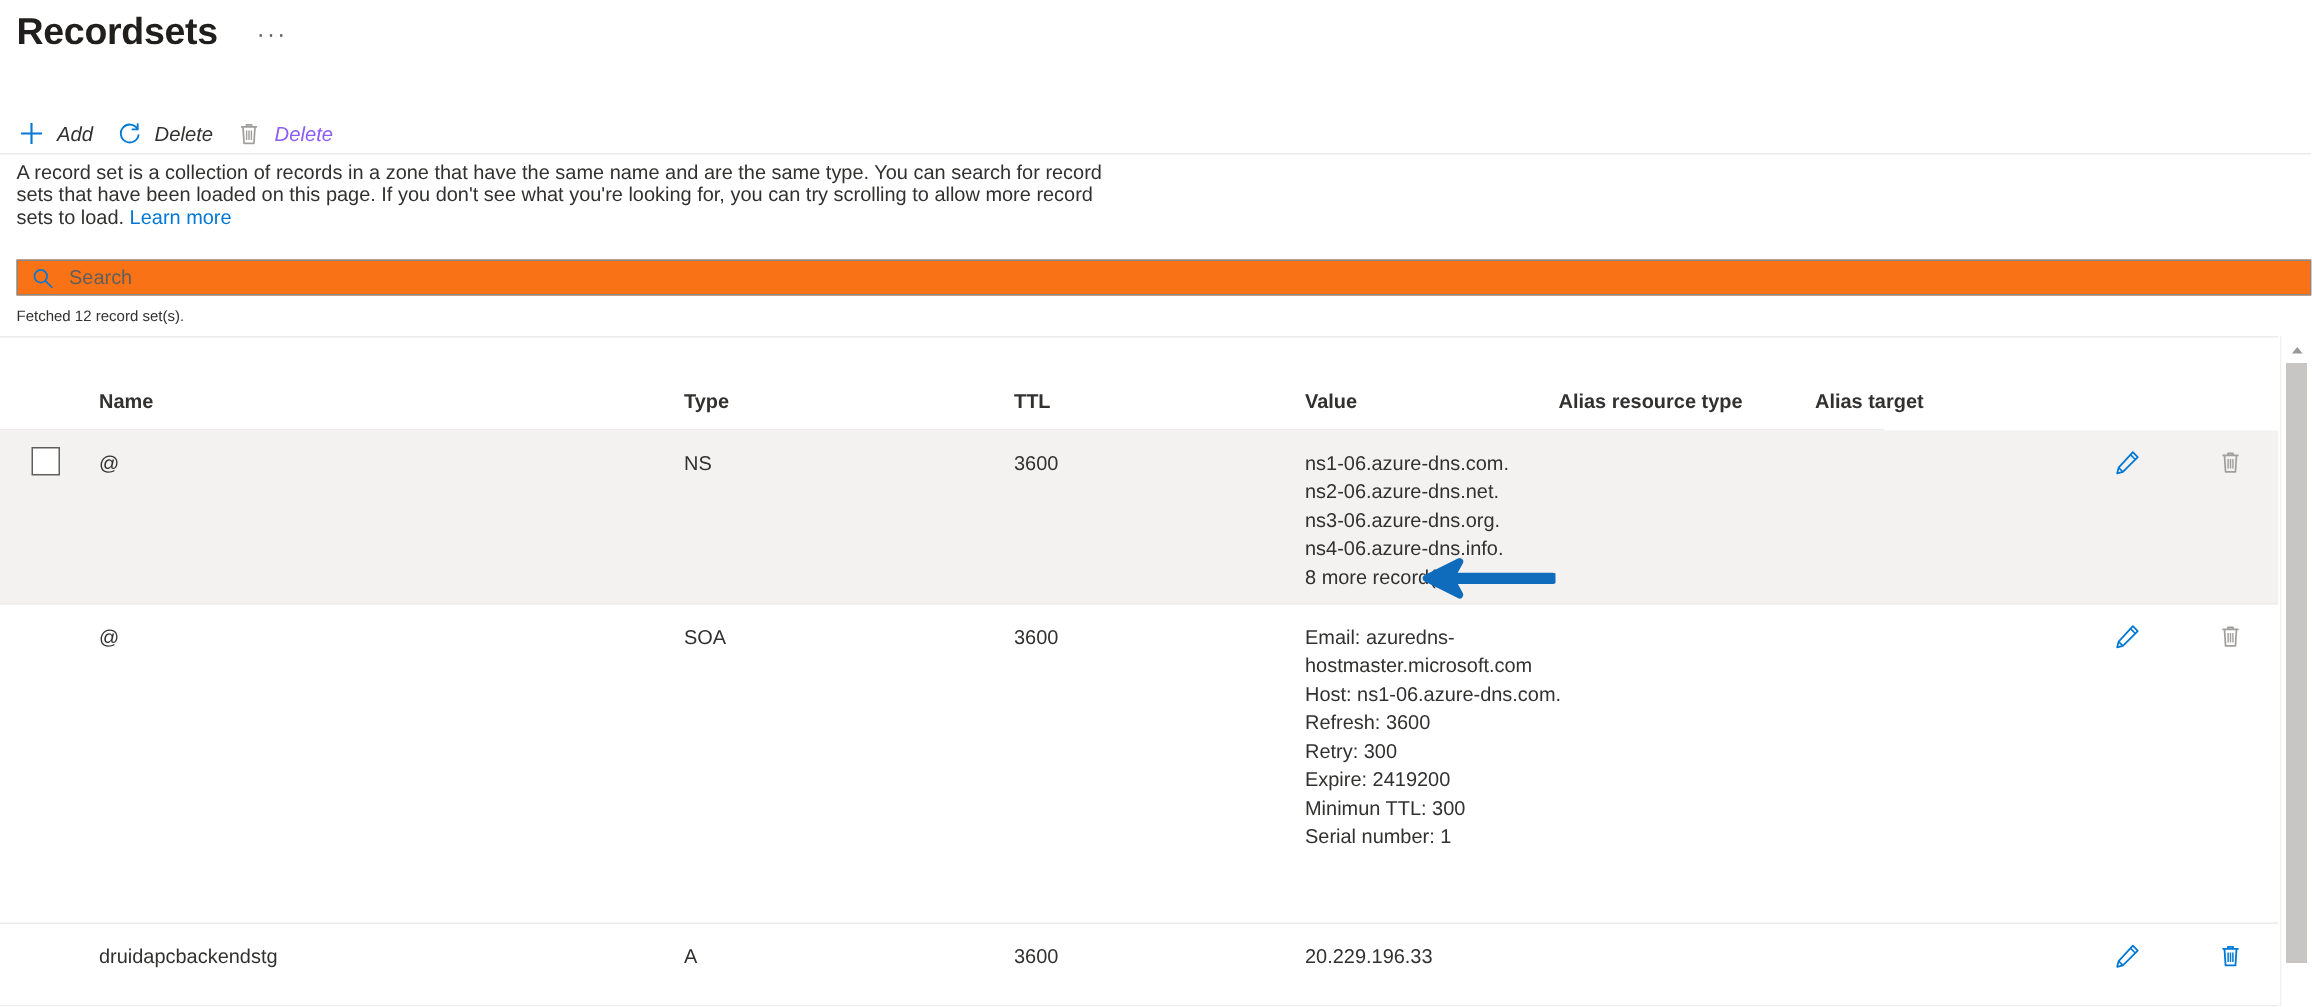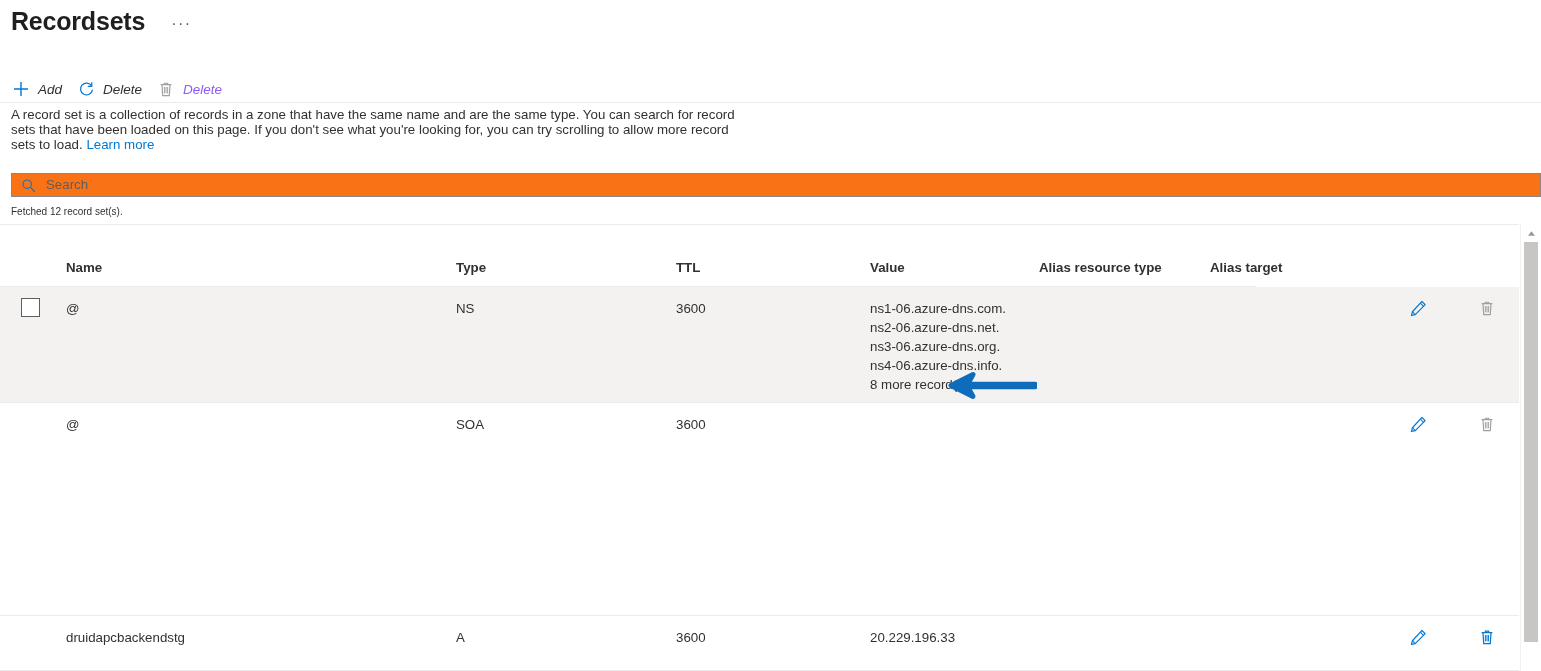--- a/index.html
+++ b/index.html
@@ -397,20 +397,27 @@
             <path d="M6.4 6 V12.4 M8 6 V12.4 M9.6 6 V12.4" stroke="#a19f9d" stroke-width="0.95" fill="none"></path>
           </svg>
         </button>
       </div>
     </div>
 
     <div class="row" style="top:179px; height:213px;">
       <div class="cell c-name" style="top:12px;">@</div>
       <div class="cell c-type" style="top:12px;">SOA</div>
       <div class="cell c-ttl" style="top:12px;">3600</div>
+      <div class="cell c-value" style="top:12px;">Email: azuredns-hostmaster.microsoft.com
+Host: ns1-06.azure-dns.com.
+Refresh: 3600
+Retry: 300
+Expire: 2419200
+Minimun TTL: 300
+Serial number: 1</div>
       <div class="cell c-alias" style="top:12px;"></div>
       <div class="cell c-target" style="top:12px;"></div>
       <div class="row-actions" style="left:1404px;">
         <button class="act-btn">
           <svg width="19" height="19" viewBox="0 0 20 20">
             <path d="M13.6 2.6 L17.0 6.0 L6.6 16.4 L2.6 17.4 L3.6 13.4 Z" stroke="#0078d4" stroke-width="1.25" fill="none" stroke-linejoin="round"></path>
             <path d="M11.9 4.3 L15.3 7.7" stroke="#0078d4" stroke-width="1.1" fill="none"></path>
             <path d="M3.6 13.4 L6.6 16.4" stroke="#0078d4" stroke-width="1.1" fill="none"></path>
           </svg>
         </button>

